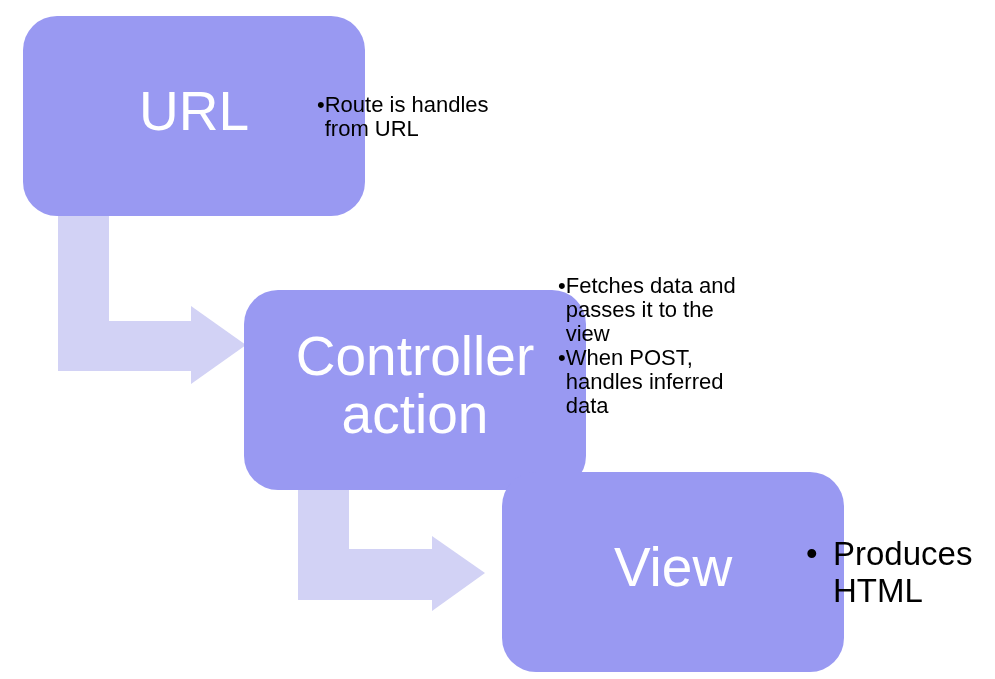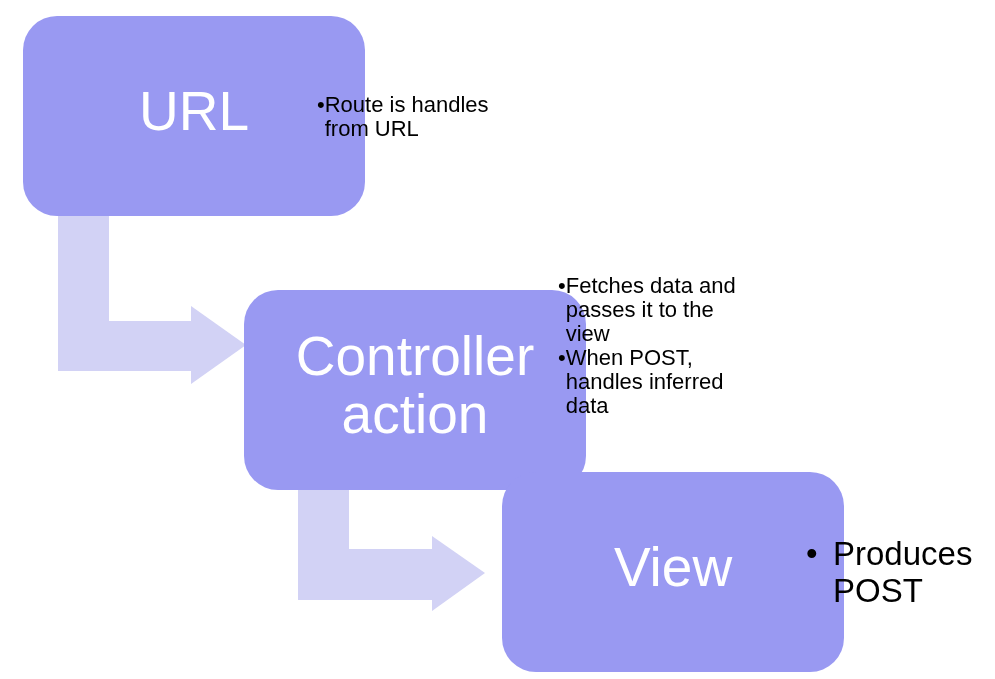--- a/index.html
+++ b/index.html
@@ -103,17 +103,17 @@
       <span class="lines">When POST,
 handles inferred
 data</span>
     </div>
   </div>
 
   <div class="note note-lg note-view">
     <div class="note-item">
       <span class="note-bullet">•</span>
       <span class="lines">Produces
-POST</span>
+HTML</span>
     </div>
   </div>
 
 </div>
 
 </body></html>

